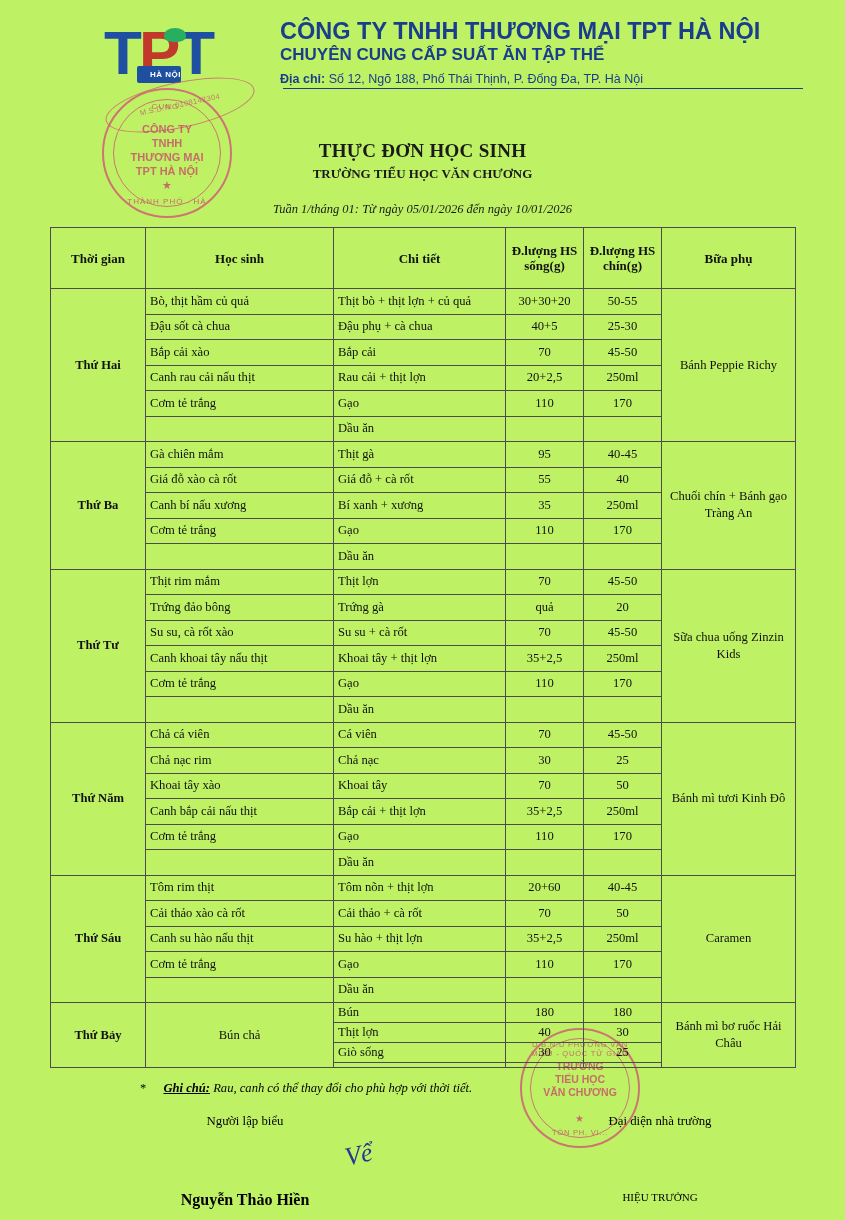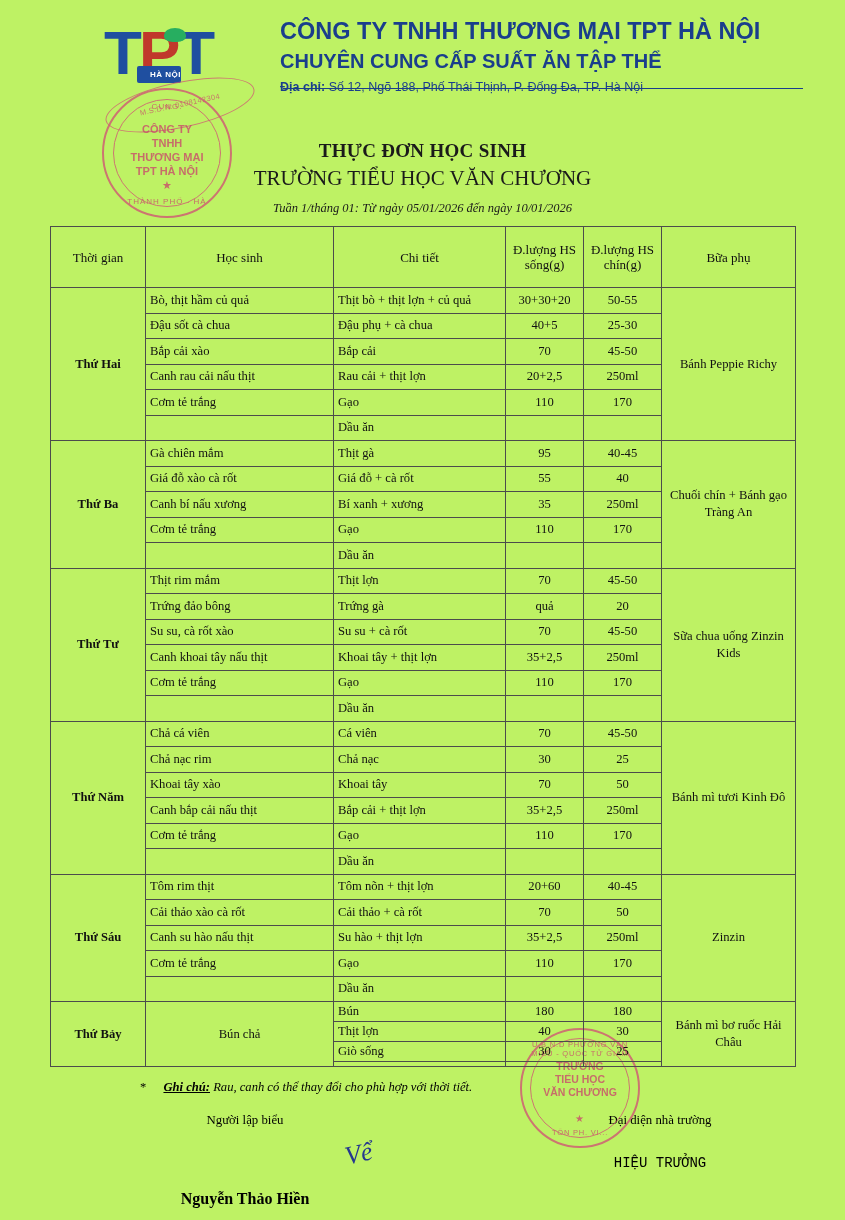--- a/index.html
+++ b/index.html
@@ -74,23 +74,22 @@
     font-family: "Liberation Sans", sans-serif;
     font-weight: bold;
     font-size: 23.5px;
     color: #1a3e8c;
     letter-spacing: 0px;
     white-space: nowrap;
   }
   .company-sub {
     font-family: "Liberation Sans", sans-serif;
     font-weight: bold;
-    font-size: 20px;
+    font-size: 17px;
     color: #1a3e8c;
-    margin-top: 5px;
     white-space: nowrap;
   }
   .company-line {
     font-family: "Liberation Sans", sans-serif;
     font-size: 12.5px;
     color: #1a3e8c;
     margin-top: 7px;
     white-space: nowrap;
   }
   .company-line b { font-weight: bold; }
@@ -113,31 +112,31 @@
   }
   .doc-title {
     font-family: "Liberation Serif", serif;
     font-weight: bold;
     font-size: 19px;
     color: #1a1a1a;
     letter-spacing: 0.3px;
   }
   .doc-school {
     font-family: "Liberation Serif", serif;
-    font-weight: normal;
-    font-size: 21px;
+    font-weight: bold;
+    font-size: 13px;
     color: #1a1a1a;
     margin-top: 4px;
   }
   .doc-week {
     font-family: "Liberation Serif", serif;
     font-style: italic;
     font-size: 12.5px;
     color: #1a1a1a;
-    margin-top: 10px;
+    margin-top: 20px;
   }
 
   
   .stamp {
     position: absolute;
     border: 2.2px solid #d05a74;
     border-radius: 50%;
     color: #c9506b;
     opacity: 0.82;
     pointer-events: none;
@@ -257,21 +256,21 @@
     background: transparent;
   }
   table.menu th, table.menu td {
     border: 1px solid #4c4c4c;
     font-family: "Liberation Serif", serif;
     font-size: 12.6px;
     color: #111;
     padding: 2px 4px;
   }
   table.menu thead th {
-    font-weight: normal;
+    font-weight: bold;
     text-align: center;
     height: 56px;
     font-size: 13px;
     line-height: 15px;
   }
   td.day {
     text-align: center;
     font-weight: bold;
     font-size: 13.4px;
   }
@@ -335,23 +334,23 @@
     font-family: "Liberation Serif", serif;
     font-size: 12.8px;
   }
   .sign-name {
     font-family: "Liberation Serif", serif;
     font-weight: bold;
     font-size: 16px;
     margin-top: 62px;
   }
   .sign-role {
-    font-family: Liberation Mono, monospace;
-    font-size: 14px;
-    margin-top: 27px;
+    font-family: Liberation Serif, serif;
+    font-size: 11px;
+    margin-top: 62px;
   }
   .sign-script {
     font-family: "Liberation Serif", serif;
     font-style: italic;
     font-size: 19px;
     color: #8e2f4a;
     margin-top: 6px;
     letter-spacing: .5px;
   }
   .ink {
@@ -576,21 +575,21 @@
             <td class="detail">Dầu ăn</td>
             <td class="num"></td>
             <td class="num"></td>
           </tr>
           <tr>
             <td class="day" rowspan="5">Thứ Sáu</td>
             <td class="dish">Tôm rim thịt</td>
             <td class="detail">Tôm nõn + thịt lợn</td>
             <td class="num">20+60</td>
             <td class="num">40-45</td>
-            <td class="extra" rowspan="5">Zinzin</td>
+            <td class="extra" rowspan="5">Caramen</td>
           </tr>
           <tr>
             <td class="dish">Cải thảo xào cà rốt</td>
             <td class="detail">Cải thảo + cà rốt</td>
             <td class="num">70</td>
             <td class="num">50</td>
           </tr>
           <tr>
             <td class="dish">Canh su hào nấu thịt</td>
             <td class="detail">Su hào + thịt lợn</td>

